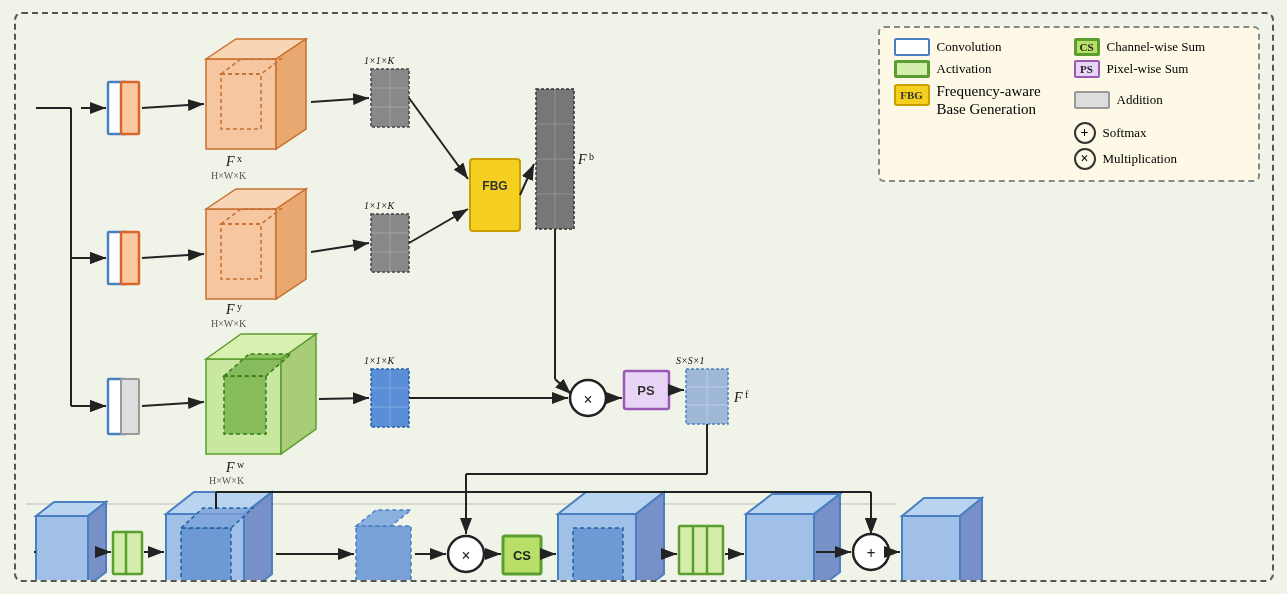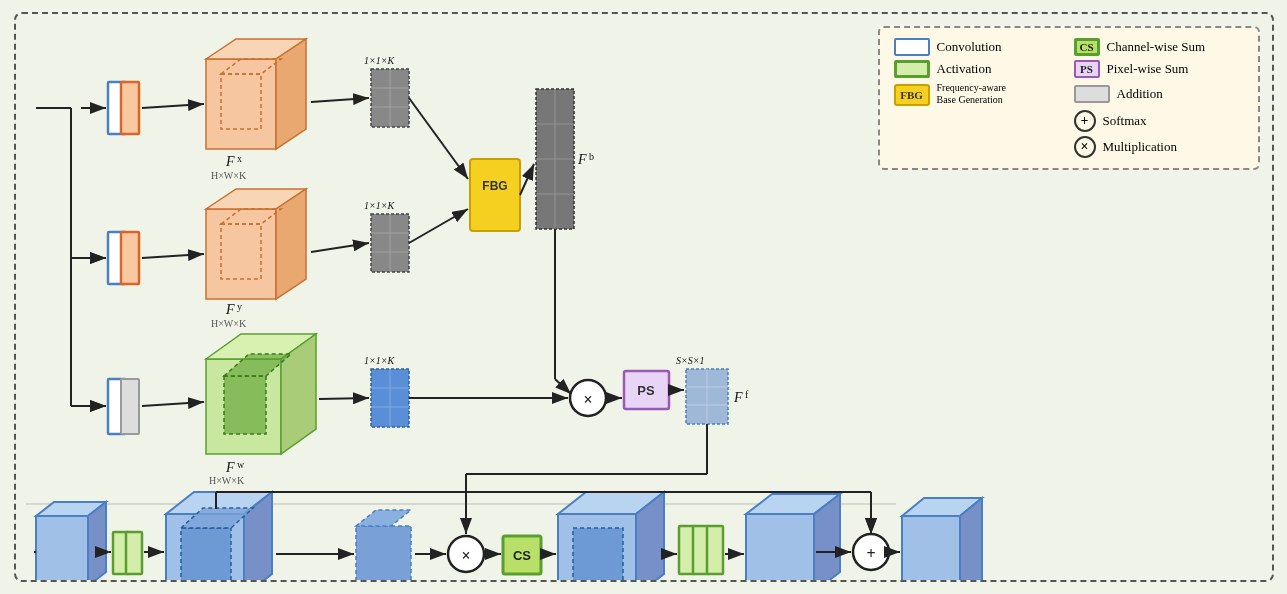--- a/index.html
+++ b/index.html
@@ -372,21 +372,21 @@
       </div>
 
       <div class="legend-item">
         <div class="legend-box-ps">PS</div>
         <span>Pixel-wise Sum</span>
       </div>
 
 
       <div class="legend-item" style="align-items:flex-start;">
         <div class="legend-box-fbg" style="flex-shrink:0;margin-top:2px;">FBG</div>
-        <span style="font-size:10px;line-height:1.2;">Frequency-aware<br>Base Generation</span>
+        <span style="font-size:15px;line-height:1.2;">Frequency-aware<br>Base Generation</span>
       </div>
 
       <div class="legend-item">
         <div class="legend-box-gray"></div>
         <span>Addition</span>
       </div>
 
       <div style="display:flex;align-items:center;"></div>
 
       <div class="legend-item">

